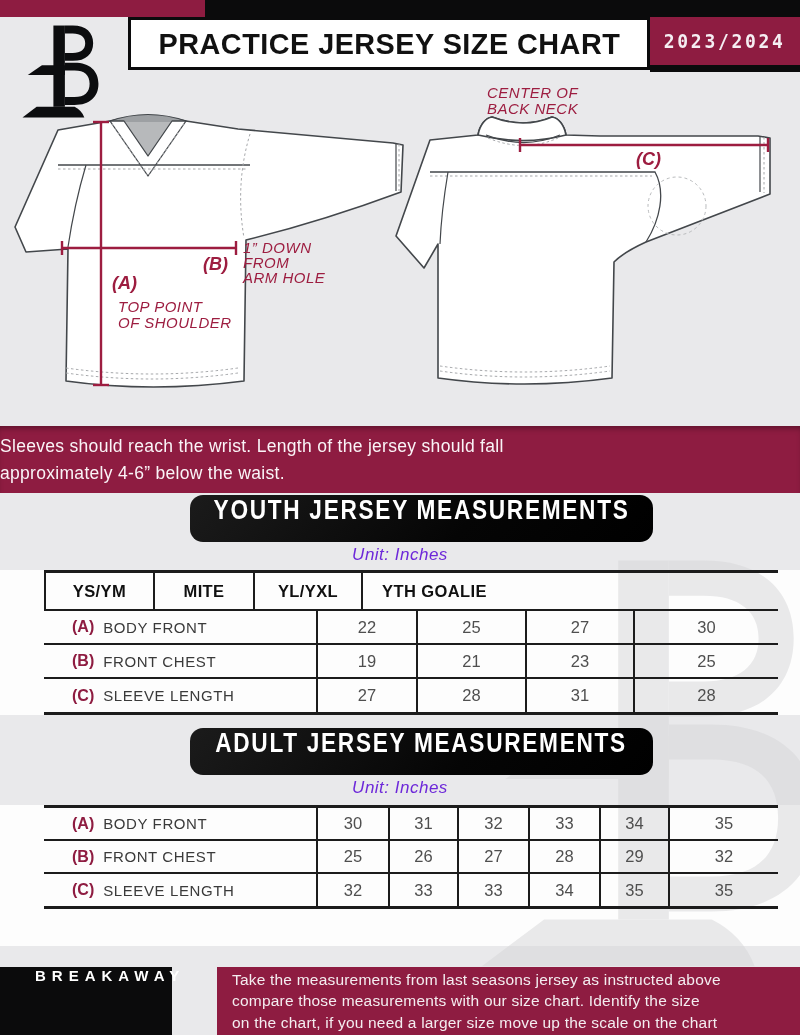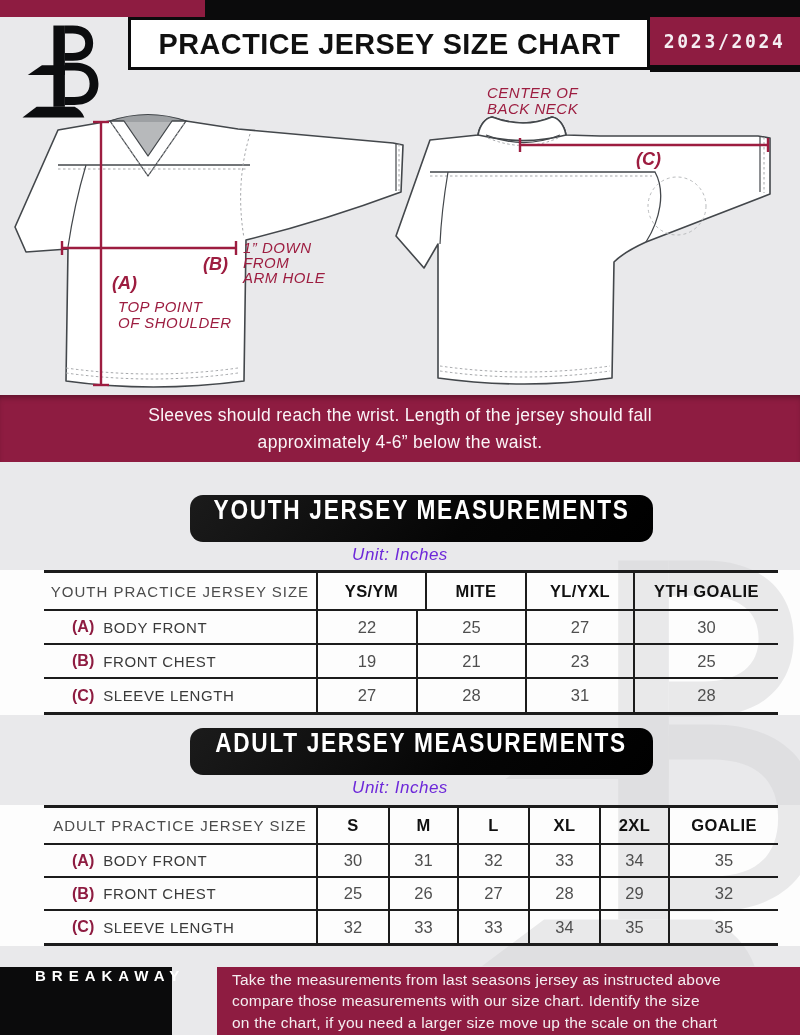--- a/index.html
+++ b/index.html
@@ -14,22 +14,22 @@
              border:3px solid #0b0b0c;box-sizing:border-box;display:flex;align-items:center;justify-content:center;z-index:5;}
   .title-box span{font-size:30px;font-weight:700;color:#111;letter-spacing:.5px;
              display:inline-block;transform:scaleX(.96);white-space:nowrap;}
   .year-box{left:650px;top:17px;width:150px;height:48px;background:#8e1c41;display:flex;
             align-items:center;justify-content:center;z-index:4;}
   .year-box span{font-family:"DejaVu Sans Mono",monospace;font-weight:700;font-size:20px;
             color:#f5eef2;letter-spacing:3px;display:inline-block;transform:scaleX(.9);}
   .year-under{left:650px;top:65px;width:150px;height:7px;background:#0b0b0c;}
 
   
-  .note-banner{left:0;top:395px;width:800px;height:67px;background:#8e1c41;color:#faf4f7;
-               display:flex;flex-direction:column;align-items:center;justify-content:center;
+  .note-banner{left:0;top:426px;width:800px;height:67px;background:#8e1c41;color:#faf4f7;
+               display:flex;flex-direction:column;align-items:flex-start;justify-content:center;
                box-shadow:inset 0 5px 7px -4px rgba(0,0,0,.45);z-index:3;}
   .note-banner div{font-size:17.5px;line-height:27px;letter-spacing:.3px;}
 
   
   .sec-banner{left:190px;width:463px;height:47px;border-radius:13px;
               background:linear-gradient(130deg,#1b1b1b 0%,#050505 60%,#000 100%);
               display:flex;align-items:flex-start;justify-content:center;z-index:3;}
   .sec-banner span{color:#fff;font-weight:700;font-size:27px;letter-spacing:2px;
               display:inline-block;transform:scaleX(.84);white-space:nowrap;}
   .unit{width:800px;text-align:center;font-style:italic;font-size:17px;color:#6d28d9;z-index:3;letter-spacing:.5px;}
@@ -178,21 +178,20 @@
     <div>approximately 4-6” below the waist.</div>
   </div>
 
   <div class="abs sec-banner" style="top:495px;">
     <span>YOUTH JERSEY MEASUREMENTS</span>
   </div>
   <div class="abs unit" style="top:545px;">Unit: Inches</div>
 
   <div class="abs size-table" style="top:570px;">
     <div class="trow hrow rh">
-      <div class="cell y0 labelcell">YOUTH PRACTICE JERSEY SIZE</div>
       <div class="cell y2 vcell">YS/YM</div>
       <div class="cell y1 vcell">MITE</div>
       <div class="cell y3 vcell">YL/YXL</div>
       <div class="cell y4 vcell">YTH GOALIE</div>
     </div>
     <div class="trow rr">
       <div class="cell y0 rowlabel">
         <span class="key">(A)</span>
         <span class="lbl">BODY FRONT</span>
       </div>
@@ -222,29 +221,20 @@
       <div class="cell y4 vcell val">28</div>
     </div>
   </div>
 
   <div class="abs sec-banner" style="top:728px;">
     <span>ADULT JERSEY MEASUREMENTS</span>
   </div>
   <div class="abs unit" style="top:778px;">Unit: Inches</div>
 
   <div class="abs size-table" style="top:805px;">
-    <div class="trow hrow ah">
-      <div class="cell a0 labelcell">ADULT PRACTICE JERSEY SIZE</div>
-      <div class="cell a1 vcell">S</div>
-      <div class="cell a2 vcell">M</div>
-      <div class="cell a3 vcell">L</div>
-      <div class="cell a4 vcell">XL</div>
-      <div class="cell a5 vcell">2XL</div>
-      <div class="cell a6 vcell">GOALIE</div>
-    </div>
     <div class="trow ar">
       <div class="cell a0 rowlabel">
         <span class="key">(A)</span>
         <span class="lbl">BODY FRONT</span>
       </div>
       <div class="cell a1 vcell val">30</div>
       <div class="cell a2 vcell val">31</div>
       <div class="cell a3 vcell val">32</div>
       <div class="cell a4 vcell val">33</div>
       <div class="cell a5 vcell val">34</div>

